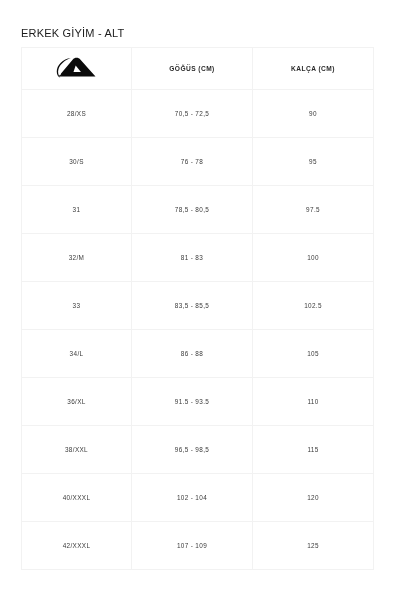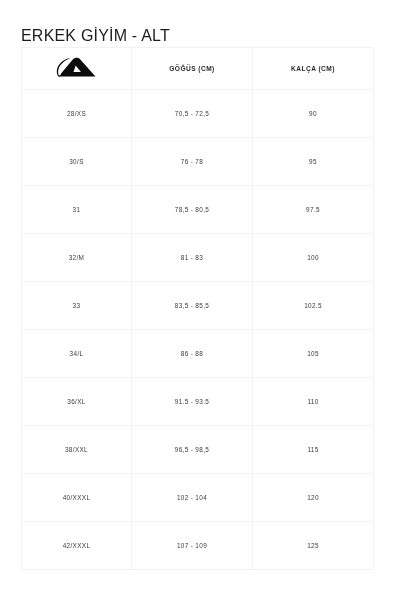--- a/index.html
+++ b/index.html
@@ -18,21 +18,21 @@
     position: relative;
     width: 395px;
     height: 592px;
     background: #ffffff;
     box-sizing: border-box;
   }
   .page-title {
     position: absolute;
     left: 21px;
     top: 27px;
-    font-size: 16px;
+    font-size: 11px;
     font-weight: 400;
     letter-spacing: 0.2px;
     color: #1c1c1c;
     white-space: nowrap;
   }
   .size-table {
     position: absolute;
     left: 21px;
     top: 47px;
     width: 352px;

